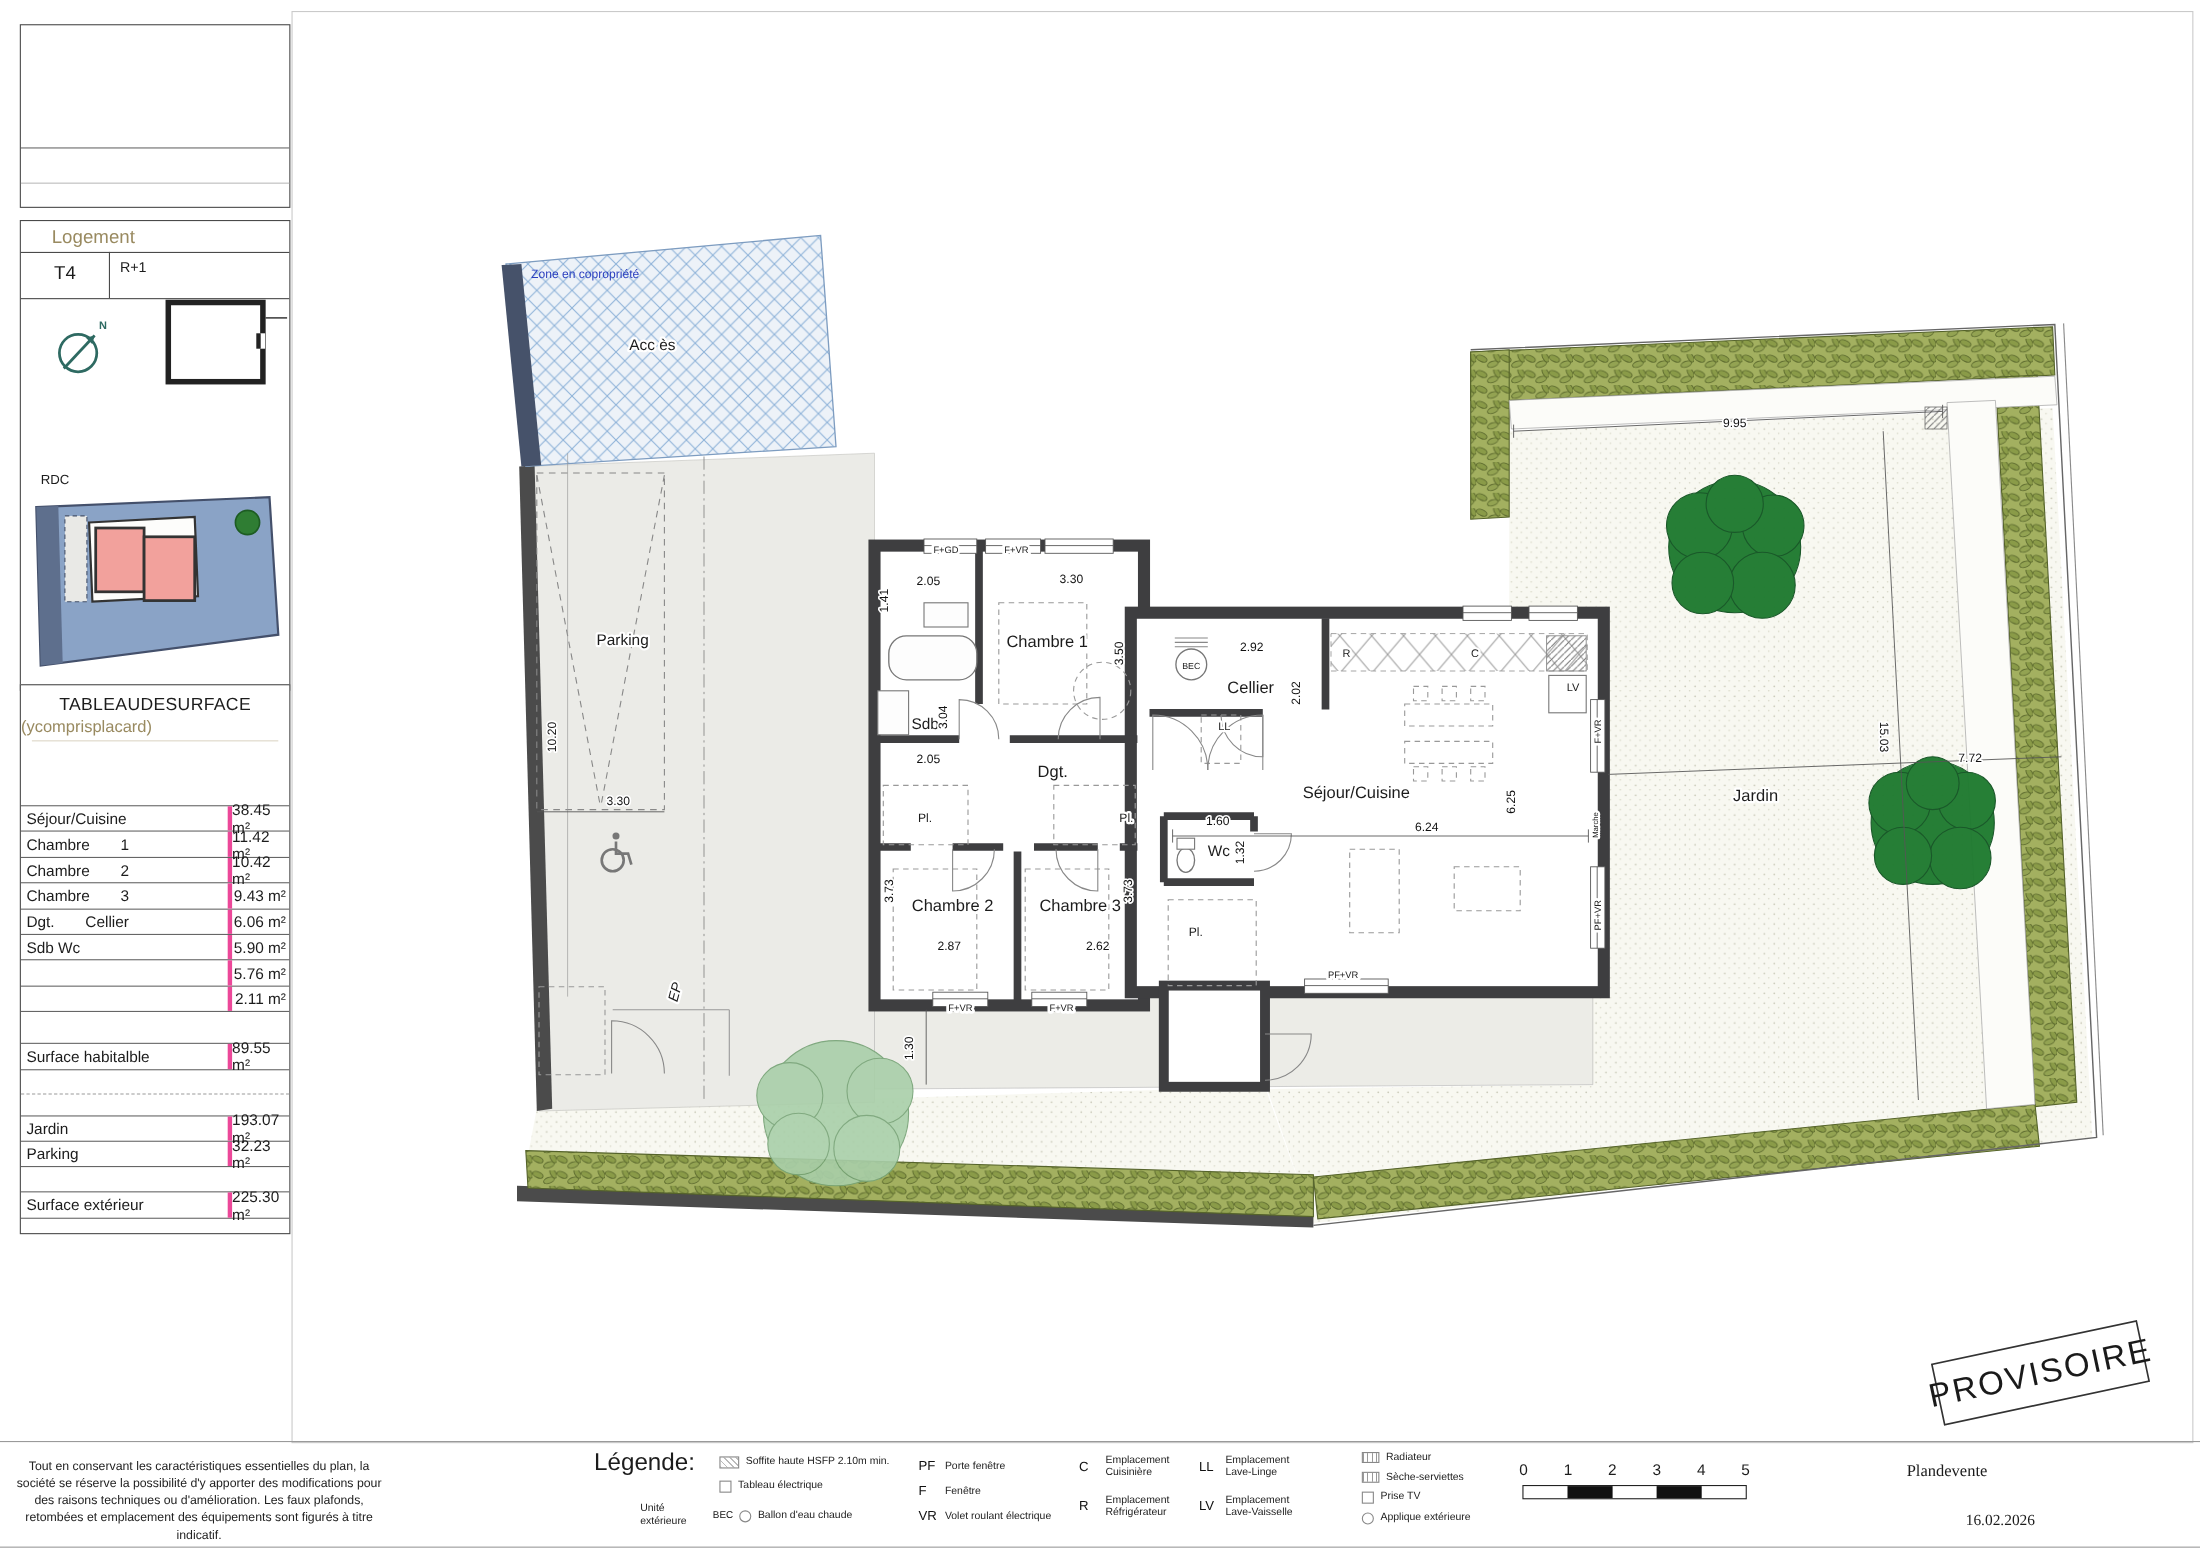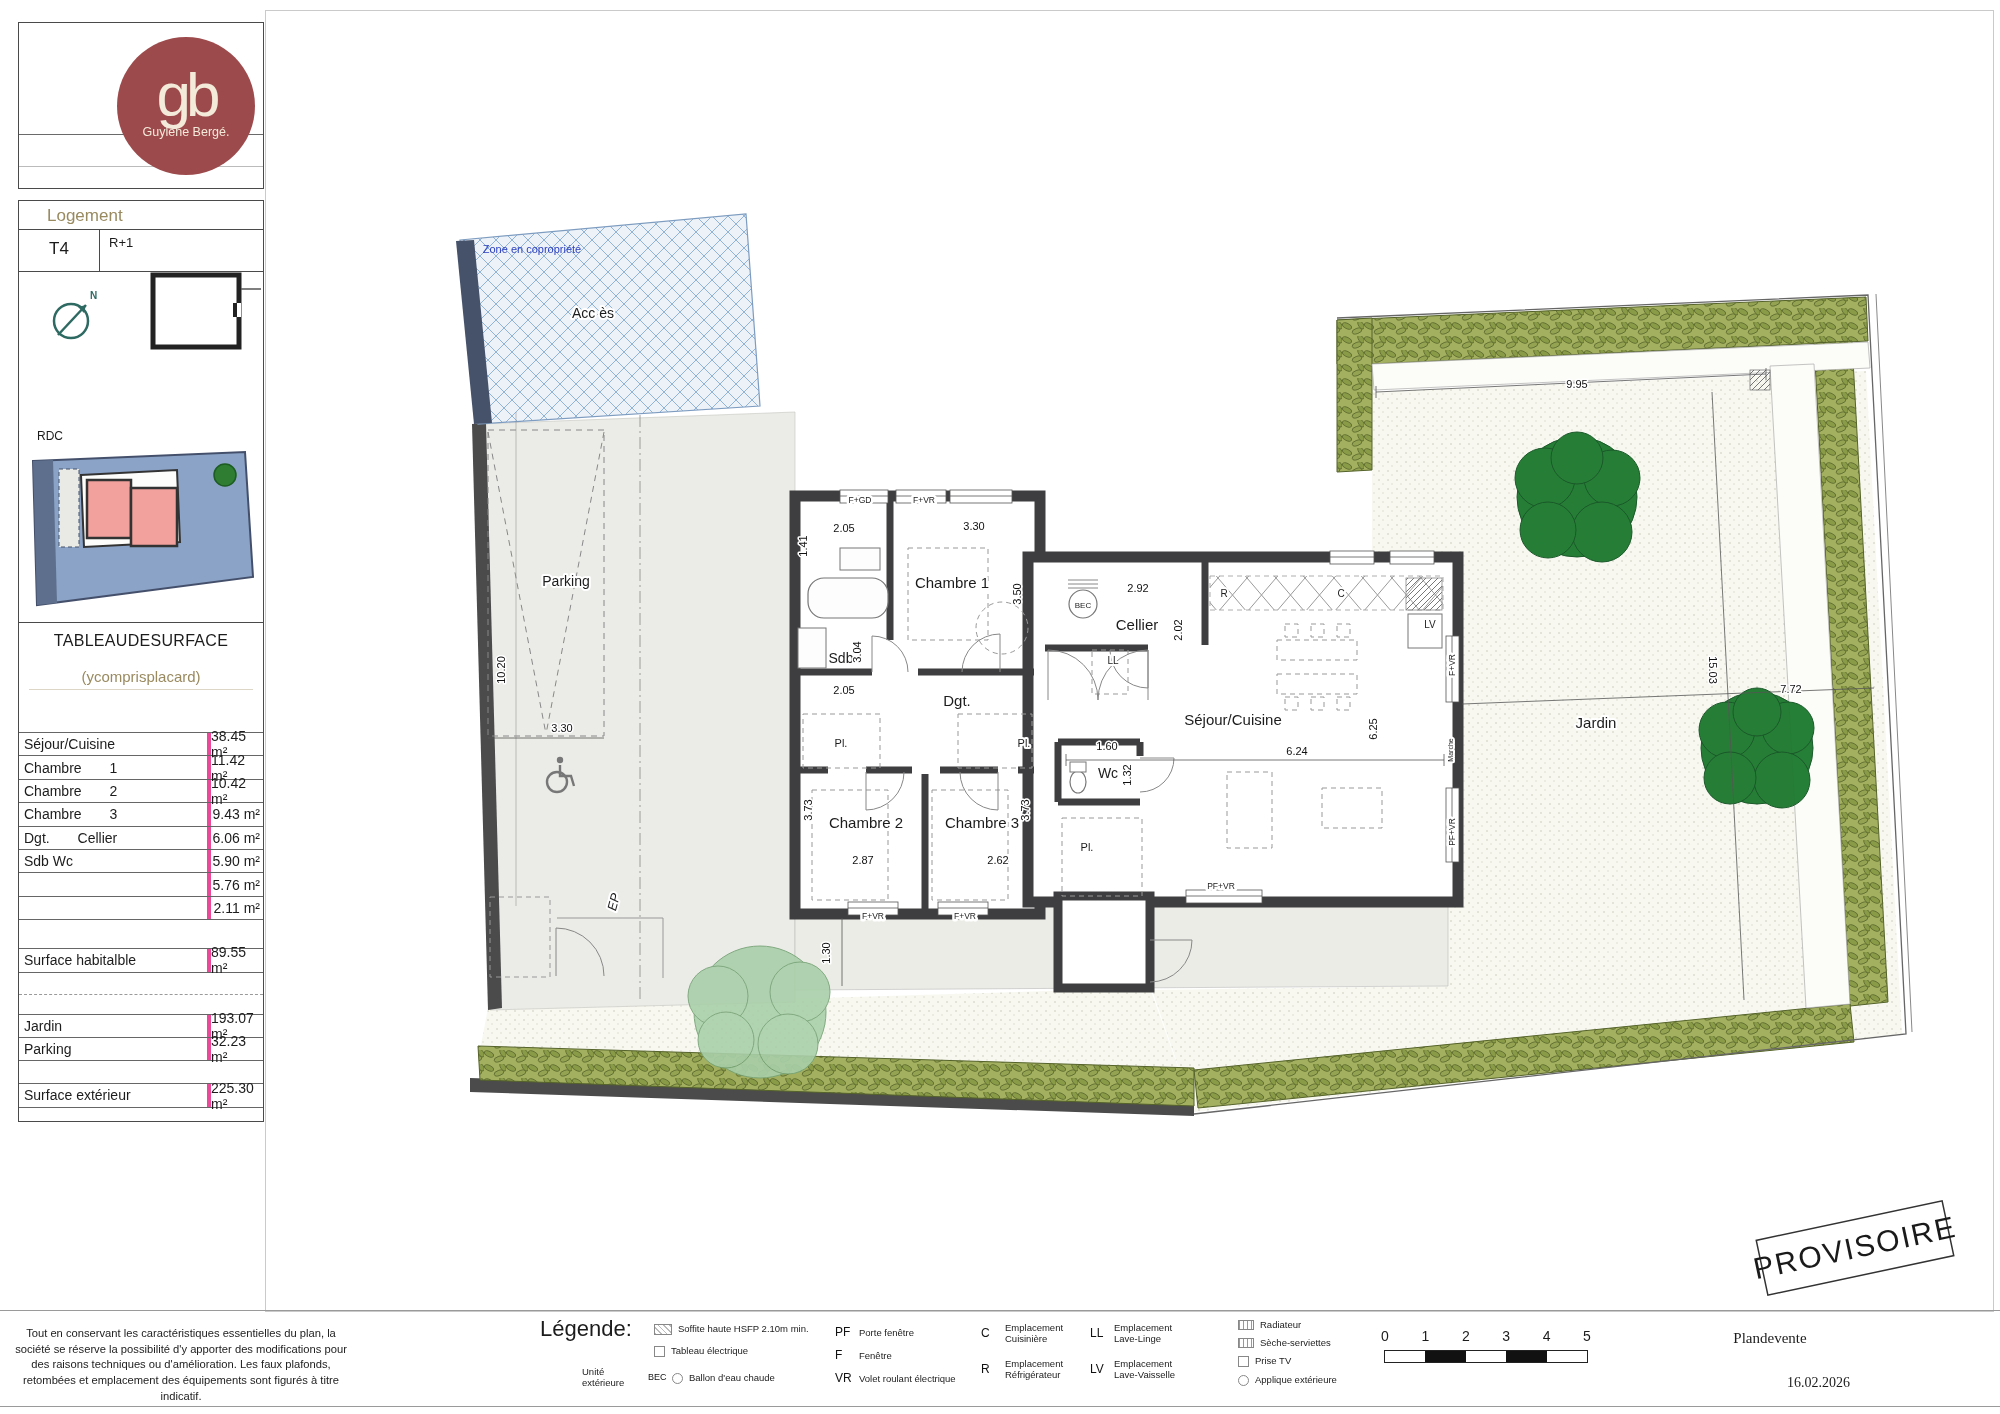--- a/index.html
+++ b/index.html
@@ -19,21 +19,21 @@
   .lg-title{position:absolute;left:28px;top:5px;font-size:17px;color:var(--tan,#998a60);}
   .lg-hr{position:absolute;left:0;top:28px;width:100%;border-top:1px solid #4a4a4a;}
   .lg-row-hr{position:absolute;left:0;top:70px;width:100%;border-top:1px solid #4a4a4a;}
   .lg-vr{position:absolute;left:80px;top:28px;height:42px;border-left:1px solid #4a4a4a;}
   .lg-type{position:absolute;left:0;top:38px;width:80px;text-align:center;font-size:17px;}
   .lg-floor{position:absolute;left:90px;top:34px;font-size:13px;}
   .lg-rdc{position:absolute;left:18px;top:228px;font-size:12px;}
   
   #table-box{left:18px;top:622px;width:244px;height:498px;}
   .tb-title{text-align:center;font-size:16px;letter-spacing:.3px;margin-top:9px;}
-  .tb-sub{text-align:center;font-size:15px;color:var(--tan,#998a60);margin-top:18px;}
+  .tb-sub{text-align:left;font-size:15px;color:var(--tan,#998a60);margin-top:2px;}
   .tb-subline{margin:4px 10px 0 10px;border-top:1px solid #ddd6c6;}
   .tb-rows{position:absolute;left:0;top:109px;width:100%;}
   .trow{display:flex;align-items:center;height:22.4px;border-top:1px solid #666;font-size:14px;}
   .trow .lab{flex:1;padding-left:5px;white-space:pre;}
   .trow.ws .lab{word-spacing:24px;}
   .trow .val{width:56px;height:100%;border-left:4px solid #ec4899;display:flex;
              align-items:center;justify-content:flex-end;padding-right:3px;box-sizing:border-box;}
   .rowline{height:0;border-top:1px solid #666;}
   .sp28{height:28px;} .sp22{height:22px;}
   .dashgap{height:41px;position:relative;}
@@ -71,24 +71,20 @@
   #doc-title{font-size:15px;} #doc-date{font-size:14px;margin-top:28px;text-align:right;}
 </style>
 </head>
 <body>
 
 <div id="page">
 
   <div id="logo-box" class="box">
     <div class="logo-line" style="top:111px"></div>
     <div class="logo-line" style="top:143px;border-color:#bbb"></div>
-    <div id="logo-circle">
-      <div id="logo-mono">gb</div>
-      <div id="logo-brand">Guylène Bergé.</div>
-    </div>
   </div>
 
   <div id="logement-box" class="box">
     <div class="lg-title">Logement</div>
     <div class="lg-hr"></div>
     <div class="lg-vr"></div>
     <div class="lg-row-hr"></div>
     <div class="lg-type">T4</div>
     <div class="lg-floor">R+1</div>
 

